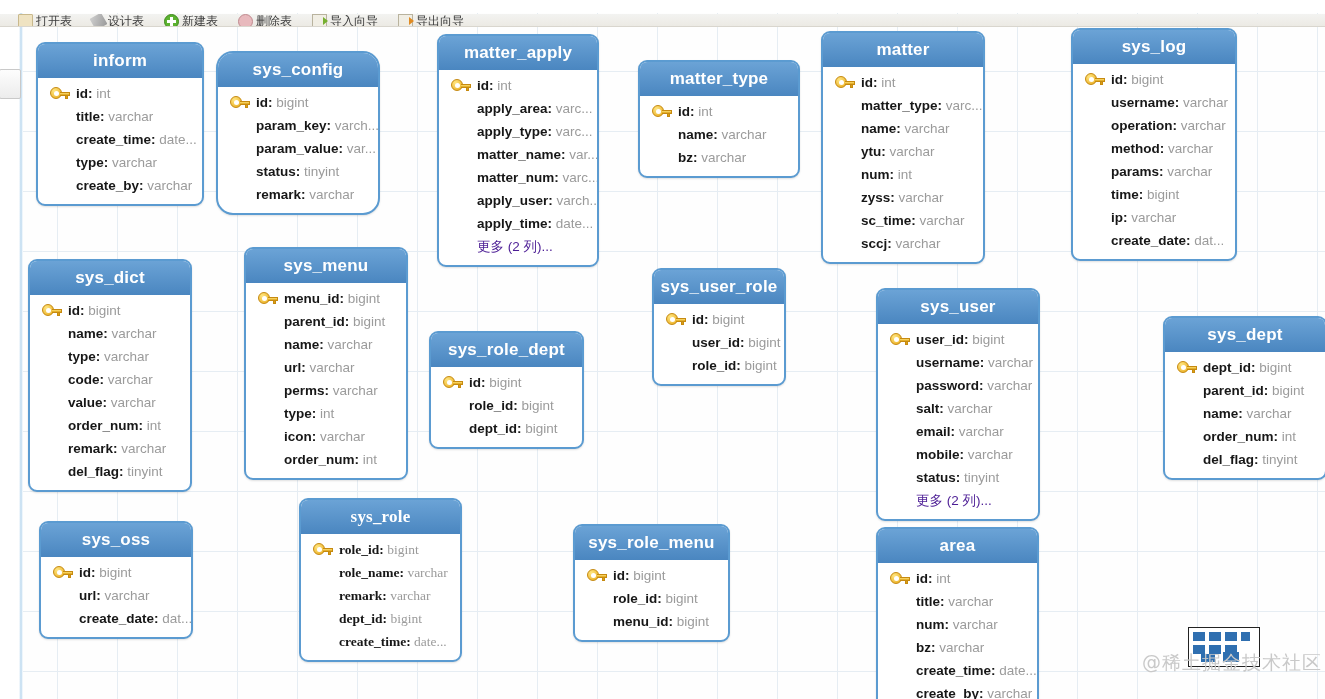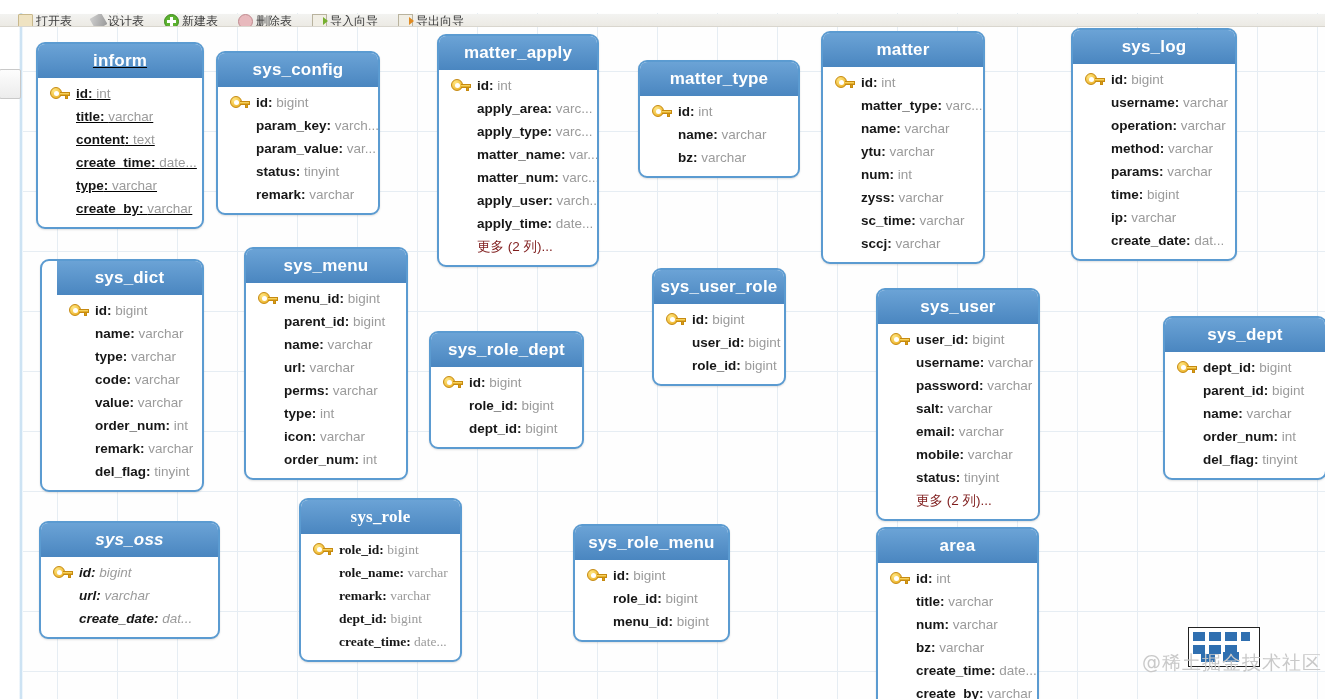--- a/index.html
+++ b/index.html
@@ -68,21 +68,21 @@
     letter-spacing:.2px;white-space:nowrap;overflow:hidden;
   }
   .tbl-body{padding:4px 0 7px 0;}
   .fld{
     position:relative;height:23px;line-height:23px;
     padding-left:38px;padding-right:6px;
     font-size:13.5px;white-space:nowrap;overflow:hidden;
   }
   .fname{color:#171717;font-weight:bold;}
   .ftype{color:#9b9b9b;}
-  .more{color:#7f1d1d;font-weight:normal;font-size:13.5px;}
+  .more{color:#4c1d95;font-weight:normal;font-size:13.5px;}
   
   .key{position:absolute;left:12px;top:5px;width:20px;height:13px;}
   .key .bow{position:absolute;left:0;top:0;width:12px;height:12px;border-radius:50%;
      background:radial-gradient(circle at 35% 30%,#ffe682,#e8a818);border:1px solid #c68a10;box-sizing:border-box;}
   .key .hole{position:absolute;left:4px;top:4px;width:5px;height:5px;border-radius:50%;background:#ffffff;}
   .key .shaft{position:absolute;left:10px;top:4.5px;width:10px;height:4px;
      background:linear-gradient(to bottom,#ffe074,#dba015);border:1px solid #c68a10;box-sizing:border-box;border-left:none;}
   .key .tooth{position:absolute;left:15px;top:8px;width:3px;height:4px;background:#dba015;border:1px solid #c68a10;box-sizing:border-box;}
 
   
@@ -124,37 +124,36 @@
     <div class="tb-item">
       <span class="tb-ico ico-exp"></span>
       <span class="tb-label">导出向导</span>
     </div>
   </div>
 
 <div id="canvas">
   <div id="left-gutter"></div>
   <div id="left-stripe"></div>
   <div id="splitter-handle"></div>
-<div class="tbl" style="left: 36px; top: 29px; width: 168px; text-decoration: underline;">
+<div class="tbl" style="left: 36px; top: 29px; width: 168px;">
       <div class="tbl-head">inform</div>
       <div class="tbl-body">
         <div class="fld"><span class="key">
             <span class="bow"></span>
             <span class="hole"></span>
             <span class="shaft"></span>
             <span class="tooth"></span>
           </span><span class="fname">id</span><span class="fname">: </span><span class="ftype">int</span></div>
         <div class="fld"><span class="fname">title</span><span class="fname">: </span><span class="ftype">varchar</span></div>
-        <div class="fld"><span class="fname">content</span><span class="fname">: </span><span class="ftype">text</span></div>
         <div class="fld"><span class="fname">create_time</span><span class="fname">: </span><span class="ftype">date...</span></div>
         <div class="fld"><span class="fname">type</span><span class="fname">: </span><span class="ftype">varchar</span></div>
         <div class="fld"><span class="fname">create_by</span><span class="fname">: </span><span class="ftype">varchar</span></div>
       </div>
     </div>
-    <div class="tbl" style="left: 216px; top: 38px; width: 164px;">
+    <div class="tbl" style="left: 216px; top: 38px; width: 164px; border-radius: 17px;">
       <div class="tbl-head">sys_config</div>
       <div class="tbl-body">
         <div class="fld"><span class="key">
             <span class="bow"></span>
             <span class="hole"></span>
             <span class="shaft"></span>
             <span class="tooth"></span>
           </span><span class="fname">id</span><span class="fname">: </span><span class="ftype">bigint</span></div>
         <div class="fld"><span class="fname">param_key</span><span class="fname">: </span><span class="ftype">varch...</span></div>
         <div class="fld"><span class="fname">param_value</span><span class="fname">: </span><span class="ftype">var...</span></div>
@@ -222,21 +221,21 @@
           </span><span class="fname">id</span><span class="fname">: </span><span class="ftype">bigint</span></div>
         <div class="fld"><span class="fname">username</span><span class="fname">: </span><span class="ftype">varchar</span></div>
         <div class="fld"><span class="fname">operation</span><span class="fname">: </span><span class="ftype">varchar</span></div>
         <div class="fld"><span class="fname">method</span><span class="fname">: </span><span class="ftype">varchar</span></div>
         <div class="fld"><span class="fname">params</span><span class="fname">: </span><span class="ftype">varchar</span></div>
         <div class="fld"><span class="fname">time</span><span class="fname">: </span><span class="ftype">bigint</span></div>
         <div class="fld"><span class="fname">ip</span><span class="fname">: </span><span class="ftype">varchar</span></div>
         <div class="fld"><span class="fname">create_date</span><span class="fname">: </span><span class="ftype">dat...</span></div>
       </div>
     </div>
-    <div class="tbl" style="left: 40px; top: 246px; width: 164px; padding-left: 15px;">
+    <div class="tbl" style="left: 28px; top: 246px; width: 164px;">
       <div class="tbl-head">sys_dict</div>
       <div class="tbl-body">
         <div class="fld"><span class="key">
             <span class="bow"></span>
             <span class="hole"></span>
             <span class="shaft"></span>
             <span class="tooth"></span>
           </span><span class="fname">id</span><span class="fname">: </span><span class="ftype">bigint</span></div>
         <div class="fld"><span class="fname">name</span><span class="fname">: </span><span class="ftype">varchar</span></div>
         <div class="fld"><span class="fname">type</span><span class="fname">: </span><span class="ftype">varchar</span></div>
@@ -317,21 +316,21 @@
             <span class="hole"></span>
             <span class="shaft"></span>
             <span class="tooth"></span>
           </span><span class="fname">dept_id</span><span class="fname">: </span><span class="ftype">bigint</span></div>
         <div class="fld"><span class="fname">parent_id</span><span class="fname">: </span><span class="ftype">bigint</span></div>
         <div class="fld"><span class="fname">name</span><span class="fname">: </span><span class="ftype">varchar</span></div>
         <div class="fld"><span class="fname">order_num</span><span class="fname">: </span><span class="ftype">int</span></div>
         <div class="fld"><span class="fname">del_flag</span><span class="fname">: </span><span class="ftype">tinyint</span></div>
       </div>
     </div>
-    <div class="tbl" style="left: 39px; top: 508px; width: 181px; font-style: italic;">
+    <div class="tbl" style="left: 39px; top: 508px; width: 154px;">
       <div class="tbl-head">sys_oss</div>
       <div class="tbl-body">
         <div class="fld"><span class="key">
             <span class="bow"></span>
             <span class="hole"></span>
             <span class="shaft"></span>
             <span class="tooth"></span>
           </span><span class="fname">id</span><span class="fname">: </span><span class="ftype">bigint</span></div>
         <div class="fld"><span class="fname">url</span><span class="fname">: </span><span class="ftype">varchar</span></div>
         <div class="fld"><span class="fname">create_date</span><span class="fname">: </span><span class="ftype">dat...</span></div>

